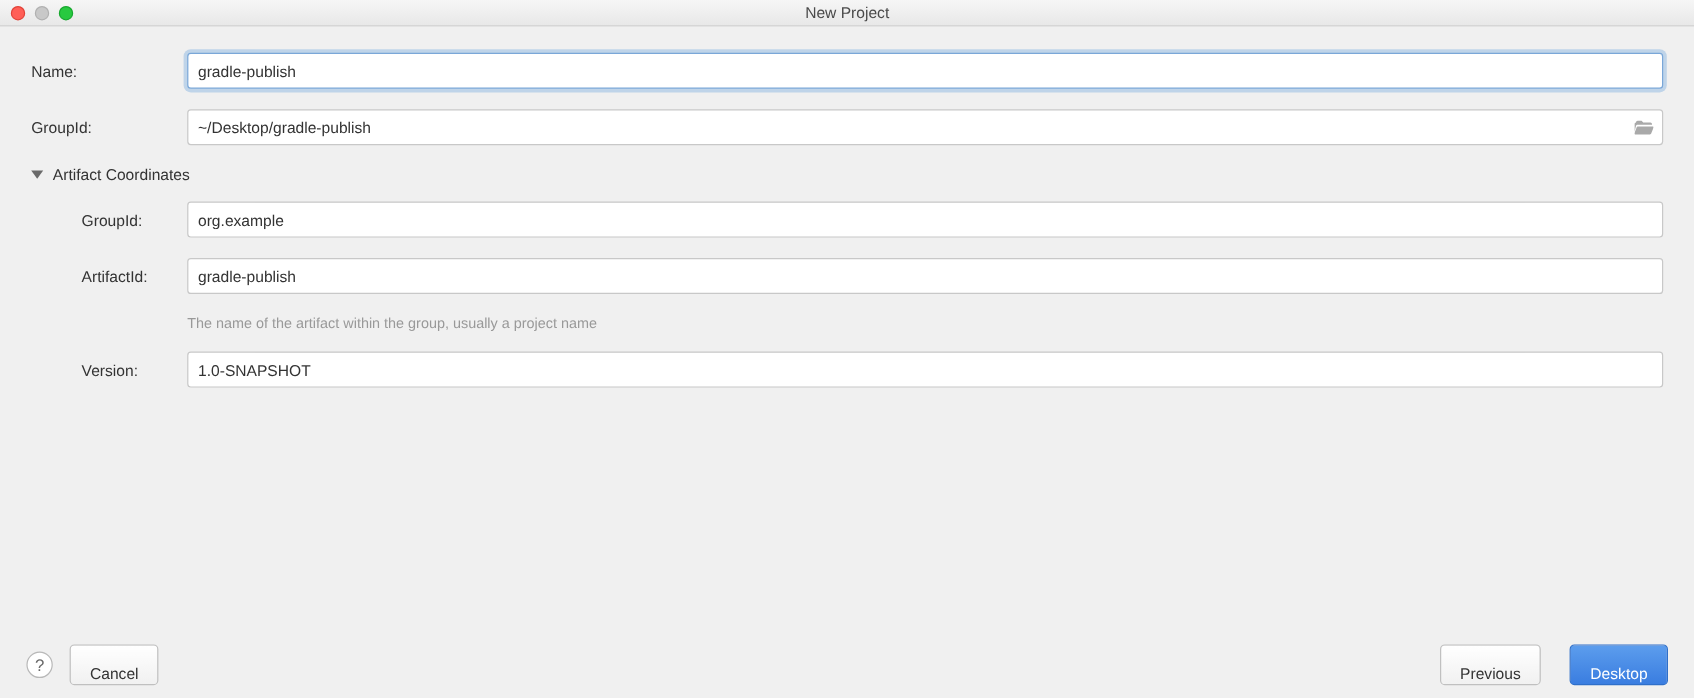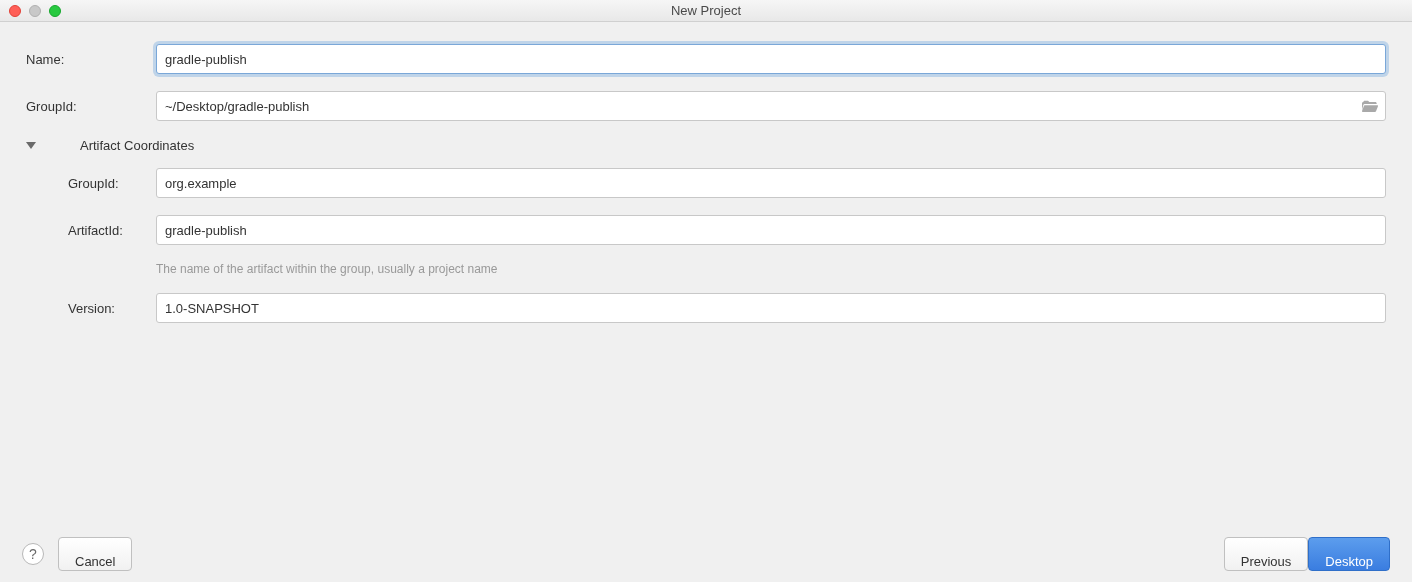--- a/index.html
+++ b/index.html
@@ -91,21 +91,20 @@
       color: #9a9a9a;
     }
     .section {
       margin-top: 10px;
     }
     .section-header {
       display: flex;
       align-items: center;
       cursor: default;
       margin-bottom: 15px;
-      gap: 36px;
     }
     .disclosure {
       width: 0;
       height: 0;
       border-left: 5px solid transparent;
       border-right: 5px solid transparent;
       border-top: 7px solid #6a6a6a;
       margin-right: 8px;
     }
     .section-title {
@@ -157,21 +156,21 @@
       color: #333;
       cursor: pointer;
       font-family: inherit;
     }
     .btn.primary {
       background: linear-gradient(to bottom, #5c9ded, #3a7de0);
       border: 1px solid #2f6fc9;
       color: #fff;
     }
     .spacer { flex: 1; }
-    .footer-right { display: flex; gap: 0; }
+    .footer-right { display: flex; gap: 24px; }
   </style>
 </head>
 <body>
 
 <div class="titlebar">
   <div class="traffic-lights">
     <div class="traffic-light tl-close"></div>
     <div class="traffic-light tl-min"></div>
     <div class="traffic-light tl-max"></div>
   </div>

